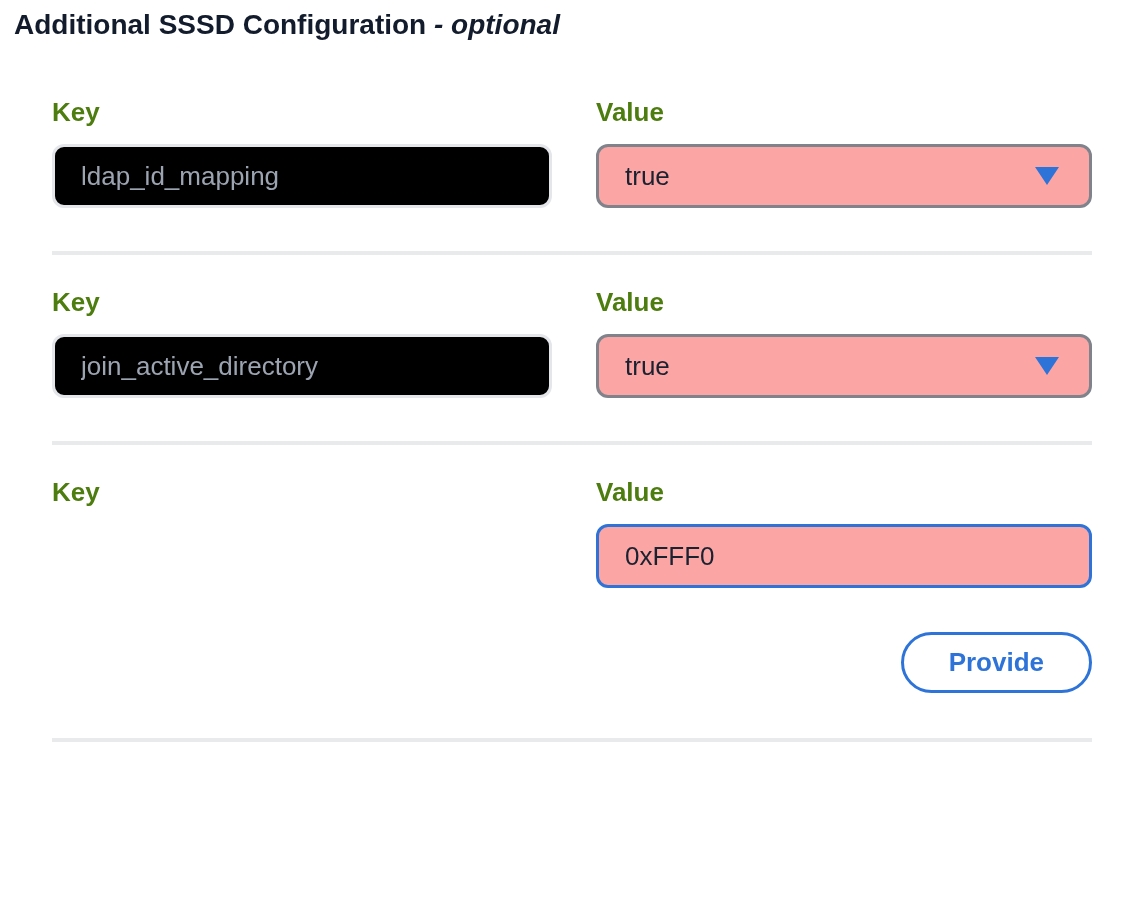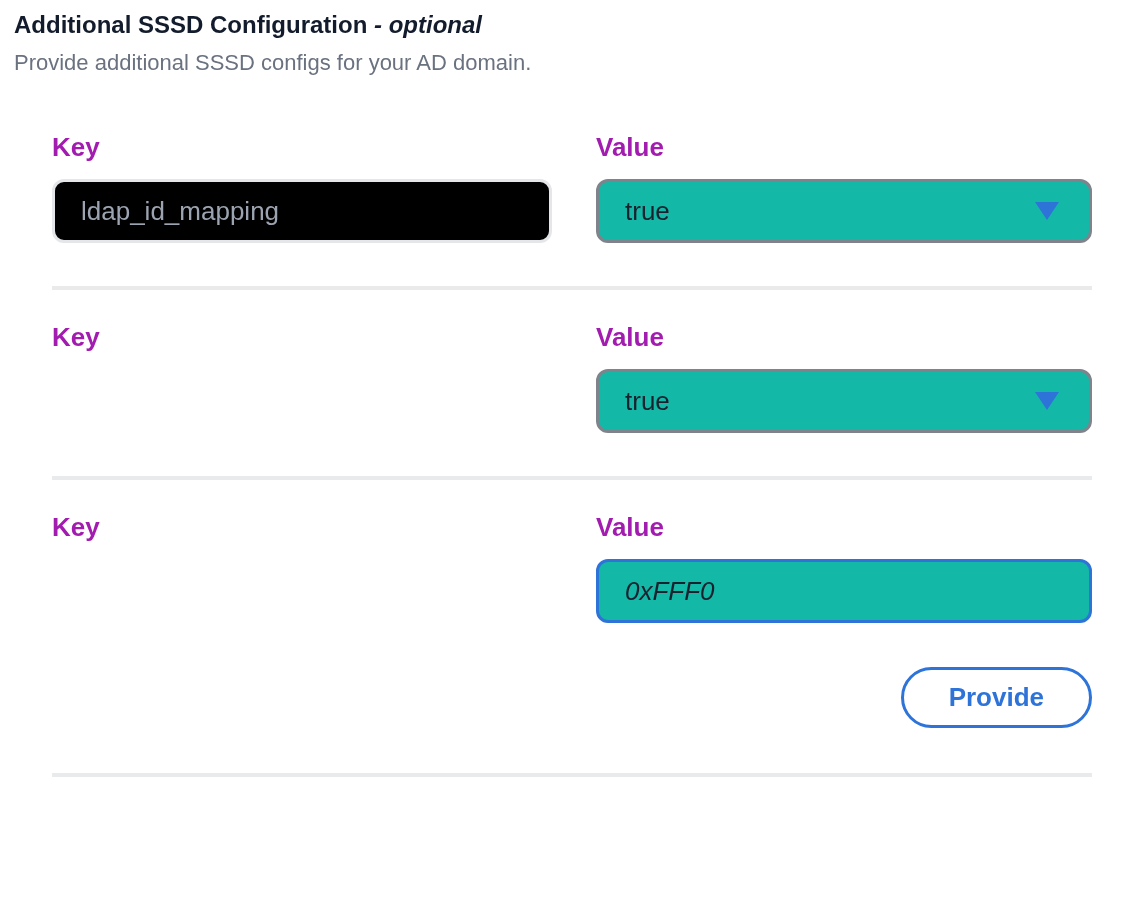--- a/index.html
+++ b/index.html
@@ -11,21 +11,21 @@
     font-family: "Liberation Sans", "DejaVu Sans", sans-serif;
     color: #131c2c;
     overflow: hidden;
   }
   .page { padding-top: 8px; }
 
   
   .header { margin-left: 14px; margin-bottom: 56px; }
   .title {
     margin: 0;
-    font-size: 24px;
+    font-size: 28px;
     line-height: 34px;
     font-weight: 700;
     color: #131c2c;
   }
   .title .opt { font-style: italic; }
   .subtitle {
     margin: 6px 0 0 0;
     font-size: 22px;
     line-height: 29px;
     font-weight: 400;
@@ -37,42 +37,42 @@
 
   .field-row {
     display: grid;
     grid-template-columns: 500px 496px;
     column-gap: 44px;
   }
   .field-label {
     font-size: 26px;
     line-height: 29px;
     font-weight: 700;
-    color: #a21caf;
+    color: #4d7c0f;
     margin-bottom: 17px;
   }
 
   .text-input, .select {
     width: 100%;
     height: 64px;
     border-radius: 12px;
     font-size: 26px;
     font-family: inherit;
     color: #1a2230;
-    background: #14b8a6;
+    background: #fca5a5;
     border: 3px solid #7f848c;
     padding: 0 26px;
     outline: none;
   }
   .text-input.disabled {
     background: #000000;
     border-color: #e4e6ea;
     color: #9ca4b1;
   }
-  .text-input.focused { border-color: #2e74d8; font-style: italic; }
+  .text-input.focused { border-color: #2e74d8; }
 
   .select {
     display: flex;
     align-items: center;
     justify-content: space-between;
     padding-right: 30px;
     cursor: pointer;
   }
   .select-text { color: #1a2230; }
   .caret {
@@ -112,21 +112,20 @@
   .divider.bottom { margin: 45px 0 42px 0; }
   .add-row { margin-bottom: 31px; }
 </style>
 </head>
 <body>
 
 <div class="page">
 
   <div class="header">
     <h1 class="title"><span>Additional SSSD Configuration</span> <span class="opt">- optional</span></h1>
-    <p class="subtitle">Provide additional SSSD configs for your AD domain.</p>
   </div>
 
   <div class="form">
 
     <div class="field-row">
       <div class="field">
         <div class="field-label">Key</div>
         <input type="text" class="text-input disabled" disabled="" value="ldap_id_mapping" style="">
       </div>
       <div class="field">
@@ -136,20 +135,21 @@
           <span class="caret"></span>
         </div>
       </div>
     </div>
 
     <div class="divider"></div>
 
     <div class="field-row">
       <div class="field">
         <div class="field-label">Key</div>
+        <input type="text" class="text-input disabled" disabled="" value="join_active_directory" style="">
       </div>
       <div class="field">
         <div class="field-label">Value</div>
         <div class="select">
           <span class="select-text">true</span>
           <span class="caret"></span>
         </div>
       </div>
     </div>
 

